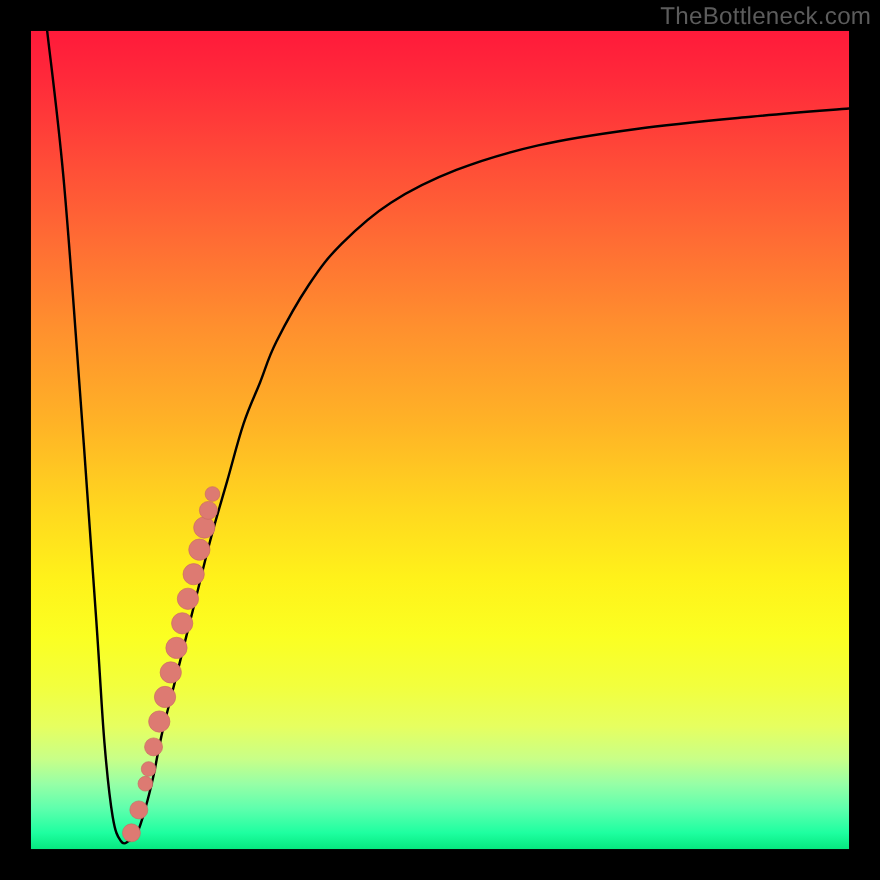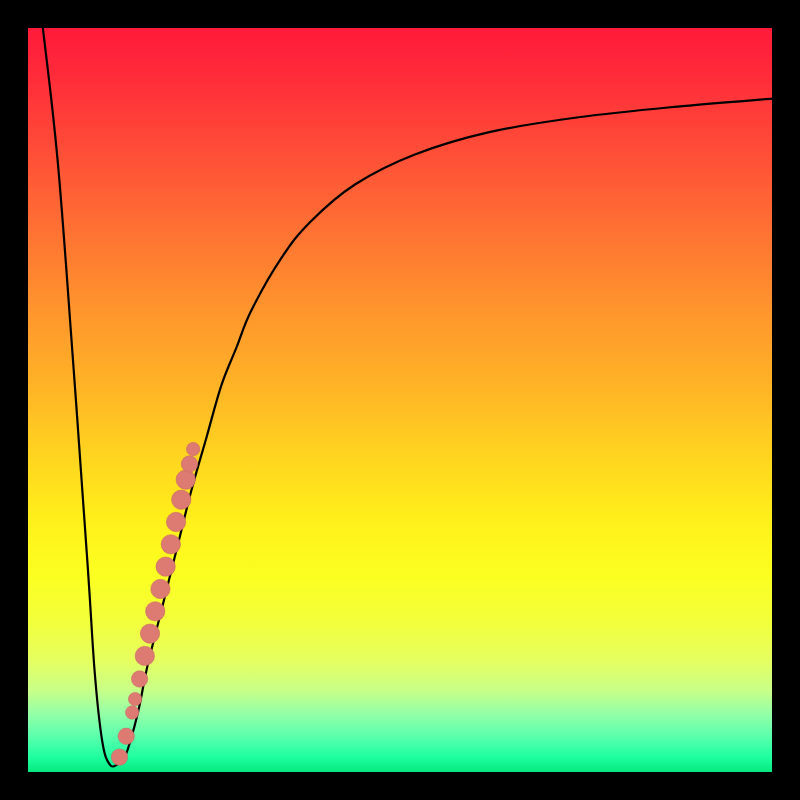--- a/index.html
+++ b/index.html
@@ -60,20 +60,21 @@
   }
   svg.overlay {
     position: absolute;
     inset: 0;
   }
 </style>
 </head>
 <body>
 
 <div class="frame">
+  <div class="attribution">TheBottleneck.com</div>
 
   <div class="plot-area">
     <div class="gradient"></div>
     <svg class="overlay" viewBox="0 0 744 744" preserveAspectRatio="none">
       <path id="curve-path" fill="none" stroke="#000000" stroke-width="2.2" stroke-linejoin="round" stroke-linecap="round" d="M 14.88 0.00 C 17.56 24.11, 24.40 75.00, 29.76 133.92 C 35.12 192.84, 39.28 255.04, 44.64 327.36 C 50.00 399.68, 55.50 478.09, 59.52 535.68 C 63.54 593.27, 64.28 615.14, 66.96 647.28 C 69.64 679.42, 71.72 698.17, 74.40 714.24 C 77.08 730.31, 79.16 732.54, 81.84 736.56 C 84.52 740.58, 86.60 737.90, 89.28 736.56 C 91.96 735.22, 94.04 734.48, 96.72 729.12 C 99.40 723.76, 101.48 716.17, 104.16 706.80 C 106.84 697.43, 108.92 689.09, 111.60 677.04 C 114.28 664.99, 115.02 657.25, 119.04 639.84 C 123.06 622.43, 128.56 601.75, 133.92 580.32 C 139.28 558.89, 143.44 542.23, 148.80 520.80 C 154.16 499.37, 158.32 481.37, 163.68 461.28 C 169.04 441.19, 173.20 427.95, 178.56 409.20 C 183.92 390.45, 188.08 373.19, 193.44 357.12 C 198.80 341.05, 202.96 333.31, 208.32 319.92 C 213.68 306.53, 215.16 298.79, 223.20 282.72 C 231.24 266.65, 242.25 246.71, 252.96 230.64 C 263.67 214.57, 269.33 206.83, 282.72 193.44 C 296.11 180.05, 308.61 168.29, 327.36 156.24 C 346.11 144.19, 362.77 135.85, 386.88 126.48 C 410.99 117.11, 431.82 110.86, 461.28 104.16 C 490.74 97.46, 515.74 93.97, 550.56 89.28 C 585.38 84.59, 619.90 81.47, 654.72 78.12 C 689.54 74.77, 727.93 72.02, 744.00 70.68"></path>
       <g id="markers">
           <circle cx="91.51" cy="729.12" r="8.18" fill="#dd7a72" stroke="#c96b64" stroke-width="0.6"></circle>
           <circle cx="98.21" cy="708.29" r="8.18" fill="#dd7a72" stroke="#c96b64" stroke-width="0.6"></circle>
           <circle cx="104.16" cy="684.48" r="6.70" fill="#dd7a72" stroke="#c96b64" stroke-width="0.6"></circle>
           <circle cx="107.14" cy="671.09" r="6.70" fill="#dd7a72" stroke="#c96b64" stroke-width="0.6"></circle>

